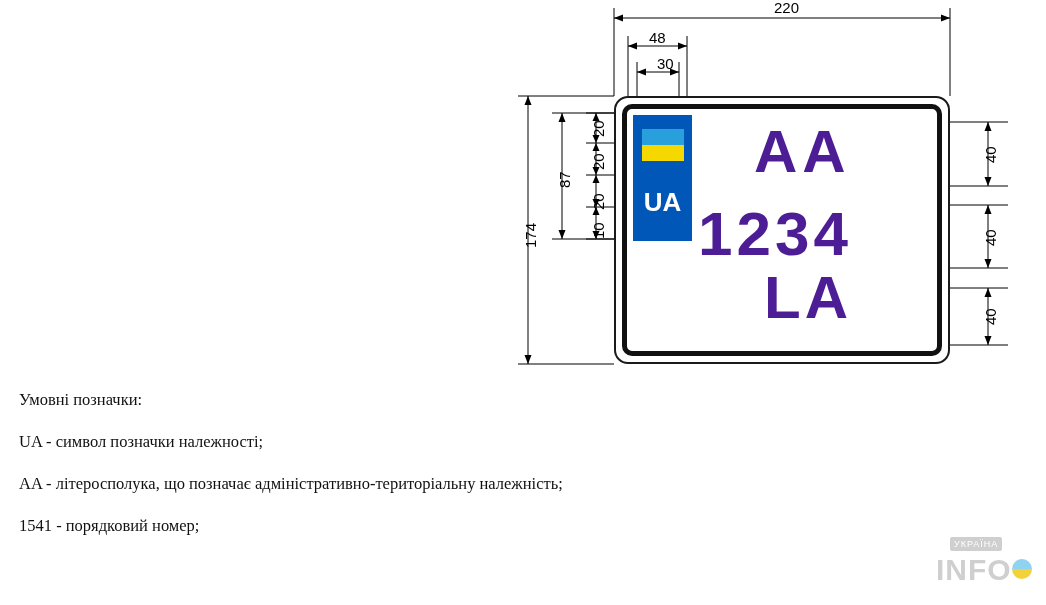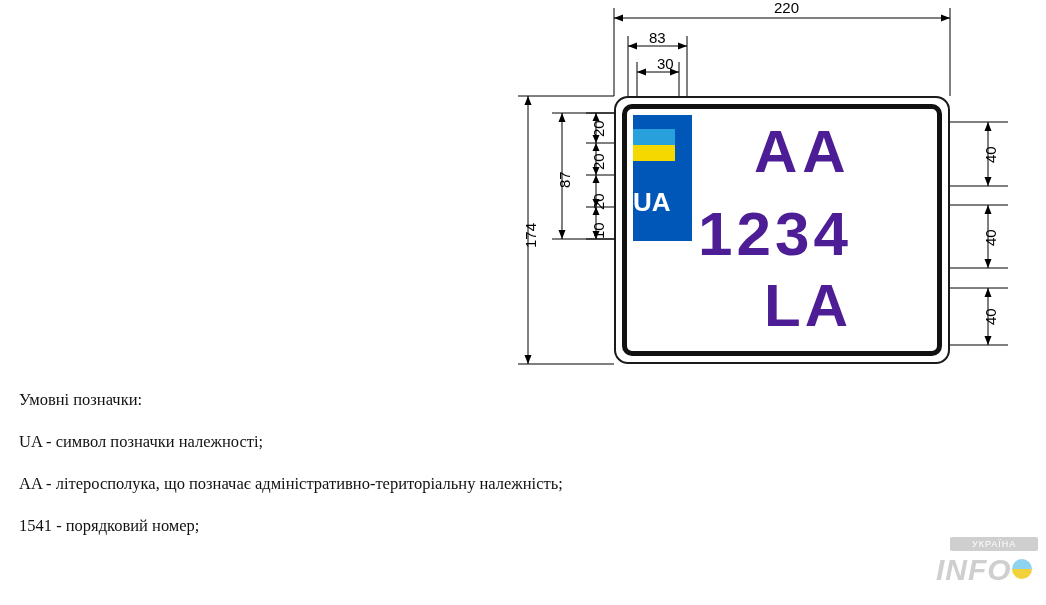--- a/index.html
+++ b/index.html
@@ -64,21 +64,21 @@
   
   #ua-band {
     position: absolute;
     left: 17px;
     top: 17px;
     width: 59px;
     height: 126px;
     background: #0057b7;
     display: flex;
     flex-direction: column;
-    align-items: flex-start;
+    align-items: center;
     box-sizing: border-box;
   }
   #ua-flag {
     width: 42px;
     height: 32px;
     margin-top: 14px;
     background: linear-gradient(to bottom, #27a0dc 0 50%, #f5d800 50% 100%);
   }
   #ua-code {
     color: #ffffff;
@@ -105,21 +105,21 @@
     letter-spacing: 5px;
   }
   #plate-line-2 {
     left: 82px;
     top: 105px;
     font-size: 62px;
     letter-spacing: 4px;
   }
   #plate-line-3 {
     left: 148px;
-    top: 178px;
+    top: 170px;
     font-size: 60px;
     letter-spacing: 4px;
   }
 
   
   #legend {
     position: absolute;
     left: 8px;
     top: 390px;
     width: 820px;
@@ -143,33 +143,32 @@
   }
   #wm-top {
     position: absolute;
     left: 14px;
     top: 0px;
     background: #cfcfcf;
     color: #ffffff;
     font-family: "Liberation Sans", sans-serif;
     font-size: 9px;
     letter-spacing: 1px;
-    padding: 2px 22px;
+    padding: 2px 4px;
     border-radius: 2px;
   }
   #wm-main {
     position: absolute;
     left: 0px;
     top: 16px;
     font-family: "Liberation Sans", sans-serif;
     font-weight: bold;
     font-size: 30px;
     color: #cfcfcf;
     letter-spacing: 1px;
-    font-style: italic;
   }
   #wm-dot {
     position: absolute;
     right: 0px;
     top: 22px;
     width: 20px;
     height: 20px;
     border-radius: 50%;
     background: linear-gradient(to bottom, #8fd3f0 0 50%, #f2d23a 50% 100%);
   }
@@ -244,21 +243,21 @@
       <line x1="498" y1="205" x2="498" y2="268"></line>
       <polygon points="498,205 494.5,214 501.5,214" fill="#000" stroke="none"></polygon>
       <polygon points="498,268 494.5,259 501.5,259" fill="#000" stroke="none"></polygon>
       <line x1="498" y1="288" x2="498" y2="345"></line>
       <polygon points="498,288 494.5,297 501.5,297" fill="#000" stroke="none"></polygon>
       <polygon points="498,345 494.5,336 501.5,336" fill="#000" stroke="none"></polygon>
     </g>
   </svg>
 
   <div class="dim-text" style="left:284px; top:0px;">220</div>
-  <div class="dim-text" style="left:159px; top:30px;">83</div>
+  <div class="dim-text" style="left:159px; top:30px;">48</div>
   <div class="dim-text" style="left:167px; top:56px;text-align:right;">30</div>
 
   <div class="dim-text vert" style="left:33px; top:248px;">174</div>
   <div class="dim-text vert" style="left:67px; top:188px;">87</div>
 
   <div class="dim-text vert" style="left:101px; top:137px;">20</div>
   <div class="dim-text vert" style="left:101px; top:170px;">20</div>
   <div class="dim-text vert" style="left:101px; top:210px;">20</div>
   <div class="dim-text vert" style="left:101px; top:239px;">10</div>
 

